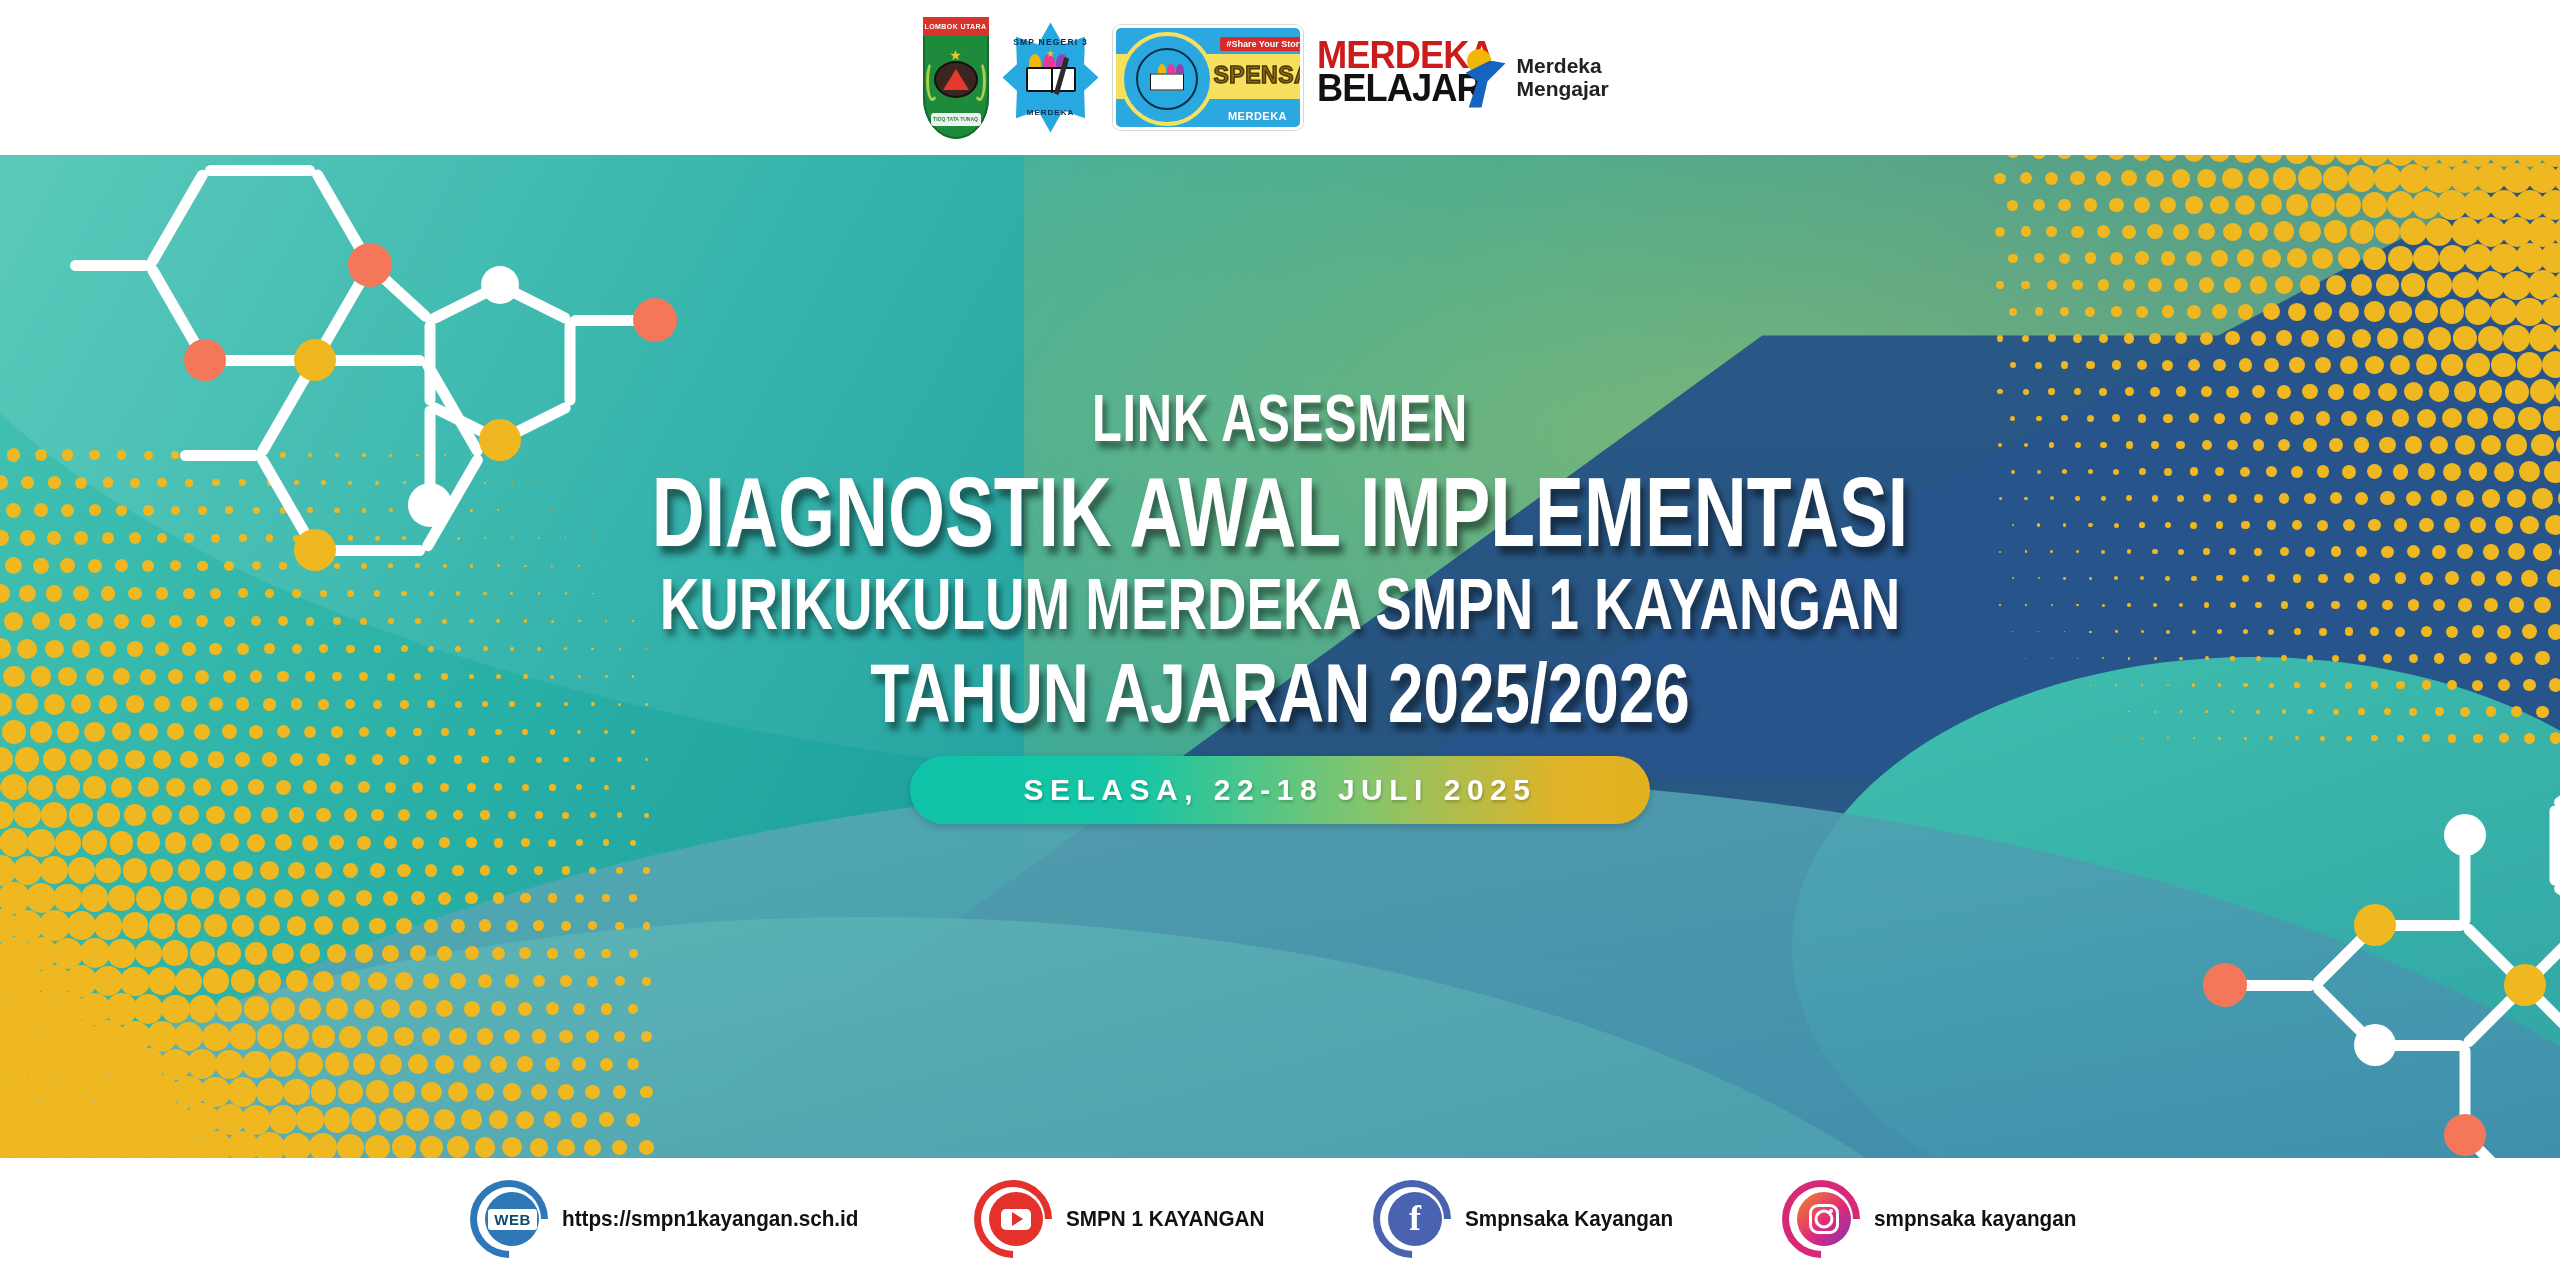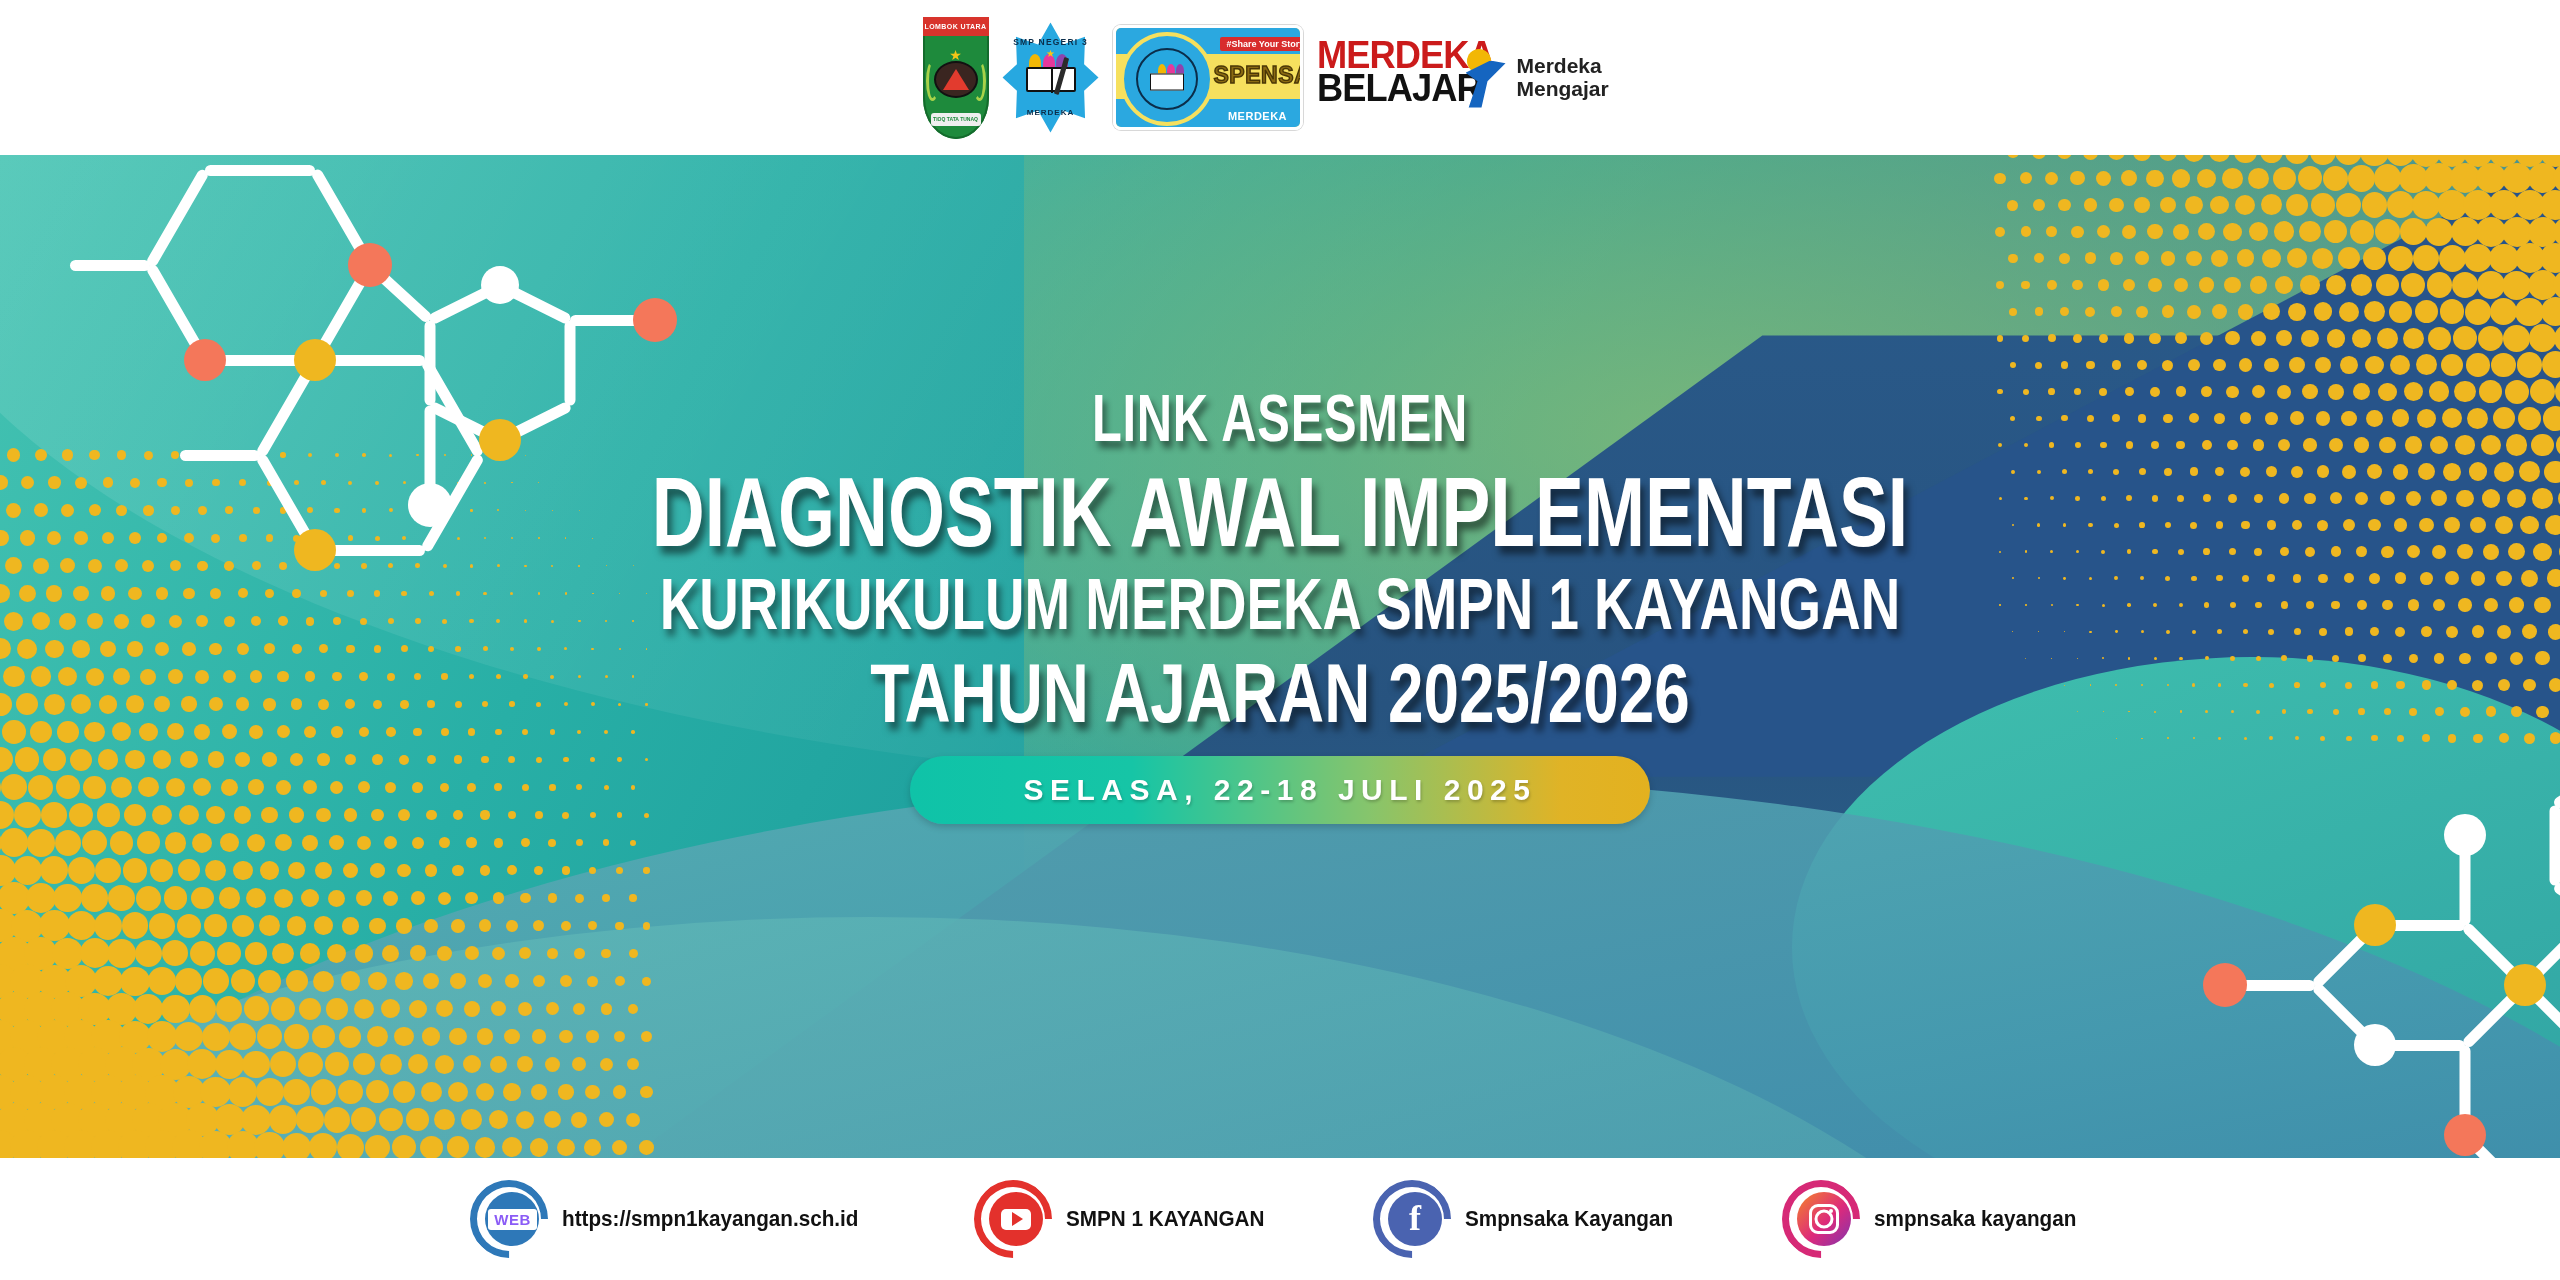--- a/index.html
+++ b/index.html
@@ -155,21 +155,21 @@
   .footer{ position:absolute; left:0; top:1158px; width:2560px; height:122px;
     background:#fff; display:flex; align-items:center; justify-content:center; gap:96px; z-index:40;}
   .fitem{ display:flex; align-items:center; gap:14px;}
   .ficon{ position:relative; width:78px; height:78px; flex:0 0 78px;}
   .ficon .arc{ position:absolute; left:0; top:0; width:78px; height:78px; border-radius:50%;
     border:7px solid currentColor; border-right-color:transparent; transform:rotate(45deg);}
   .ficon .disc{ position:absolute; left:15px; top:12px; width:54px; height:54px;
     border-radius:50%; display:flex; align-items:center; justify-content:center;}
   .flabel{ font-size:22px; font-weight:700; color:#111; white-space:nowrap;
     transform:scaleX(.94); transform-origin:left center;}
-  .webbadge{ background:#fff; color:#8b5cf6; font-size:15px; font-weight:800;
+  .webbadge{ background:#fff; color:#0c4a6e; font-size:15px; font-weight:800;
     padding:2px 6px; border-radius:3px; letter-spacing:.5px;}
   .yt-rect{ width:30px; height:21px; background:#fff; border-radius:5px;
     display:flex; align-items:center; justify-content:center;}
   .yt-rect i{ display:block; width:0;height:0; border-left:11px solid #E3312C;
     border-top:7px solid transparent; border-bottom:7px solid transparent; margin-left:3px;}
   .fb-f{ color:#fff; font-size:36px; font-weight:700; font-family:"Liberation Serif",serif;
     line-height:1; margin-top:-3px;}
   .ig-sq{ width:30px; height:30px; border:3px solid #fff; border-radius:9px;
     position:relative;}
   .ig-sq:before{ content:""; position:absolute; left:50%; top:50%; transform:translate(-50%,-50%);

